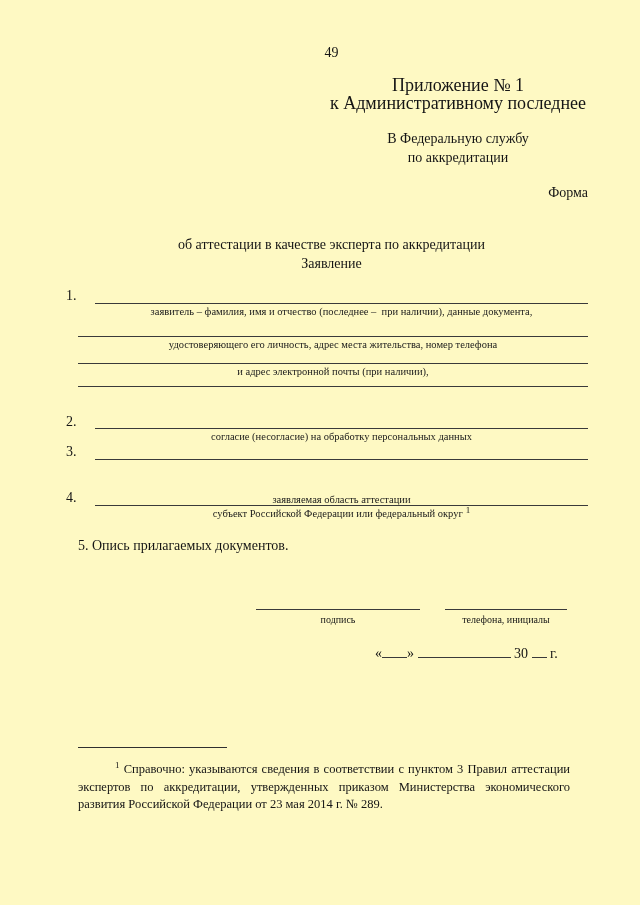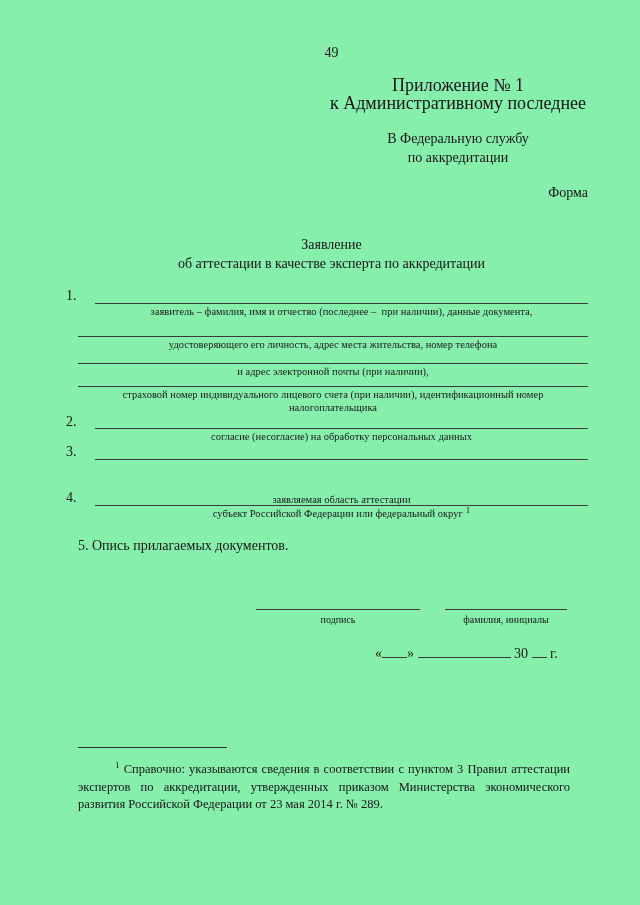--- a/index.html
+++ b/index.html
@@ -1,20 +1,20 @@
 <!DOCTYPE html>
 <html><head>
 <meta charset="utf-8">
 <style>
   html,body { margin:0; padding:0; background:#e8e8e8; }
   .page {
     position:relative;
     width:640px; height:905px;
     margin:0 auto;
-    background:#86efac;
+    background:#fef9c3;
     font-family:"Liberation Serif","DejaVu Serif",serif;
     color:#151515;
     overflow:hidden;
   }
   .abs { position:absolute;text-align:right; }
   .center { text-align:center; }
   .right { text-align:right; }
   .body-size { font-size:14px; line-height:18px; }
   .header-block { font-size:18px; line-height:18px; }
   .addr-block { font-size:14px; line-height:19px; }
@@ -48,36 +48,35 @@
   </div>
 
   <div class="abs right body-size" style="left:328px; top:184px; width:260px;">Форма</div>
 
   <div class="abs center addr-block" style="left:328px; top:129px; width:260px;">
     <div>В Федеральную службу</div>
     <div>по аккредитации</div>
   </div>
 
   <div class="abs center title-block" style="left:75px; top:235px; width:513px;">
+    <div>об аттестации в качестве эксперта по аккредитации</div>
     <div>Заявление</div>
-    <div>об аттестации в качестве эксперта по аккредитации</div>
   </div>
 
   <span class="item-num" style="left:66px; top:287px;">1.</span>
   <div class="blank-line" style="left:95px; top:303px; width:493px;"></div>
   <div class="caption" style="left:95px; top:305px; width:493px;">заявитель – фамилия, имя и отчество (последнее –&nbsp; при наличии), данные документа,</div>
 
   <div class="blank-line" style="left:78px; top:336px; width:510px;"></div>
   <div class="caption" style="left:78px; top:338px; width:510px;">удостоверяющего его личность, адрес места жительства, номер телефона</div>
 
   <div class="blank-line" style="left:78px; top:363px; width:510px;"></div>
   <div class="caption" style="left:78px; top:365px; width:510px;">и адрес электронной почты (при наличии),</div>
 
   <div class="blank-line" style="left:78px; top:386px; width:510px;"></div>
-  <div class="caption" style="left:78px; top:388px; width:510px;">страховой номер индивидуального лицевого счета (при наличии), идентификационный номер налогоплательщика</div>
 
   <span class="item-num" style="left:66px; top:413px;">2.</span>
   <div class="blank-line" style="left:95px; top:428px; width:493px;"></div>
   <div class="caption" style="left:95px; top:430px; width:493px;">согласие (несогласие) на обработку персональных данных</div>
 
   <span class="item-num" style="left:66px; top:443px;">3.</span>
   <div class="blank-line" style="left:95px; top:459px; width:493px;"></div>
   <div class="caption" style="left:95px; top:461px; width:493px;margin-top:32px;">заявляемая область аттестации</div>
 
   <span class="item-num" style="left:66px; top:489px;">4.</span>
@@ -87,21 +86,21 @@
   </div>
 
   <div class="abs body-size" style="left:78px; top:537px;">
     <span>5.</span>
     <span>Опись прилагаемых документов.</span>
   </div>
 
   <div class="blank-line" style="left:256px; top:609px; width:164px;"></div>
   <div class="blank-line" style="left:445px; top:609px; width:122px;"></div>
   <div class="sig-label" style="left:256px; top:613px; width:164px;">подпись</div>
-  <div class="sig-label" style="left:445px; top:613px; width:122px;">фамилия, инициалы</div>
+  <div class="sig-label" style="left:445px; top:613px; width:122px;">телефона, инициалы</div>
 
   <div class="date-line" style="left:375px; top:645px;">
     <span>«</span><span class="dblank" style="width:25px;"></span><span>»</span>
     <span class="dblank" style="width:93px;"></span>
     <span>30</span>
     <span class="dblank" style="width:15px;"></span>
     <span>г.</span>
   </div>
 
   <div class="footnote-rule" style="left:78px; top:747px; width:149px;"></div>

